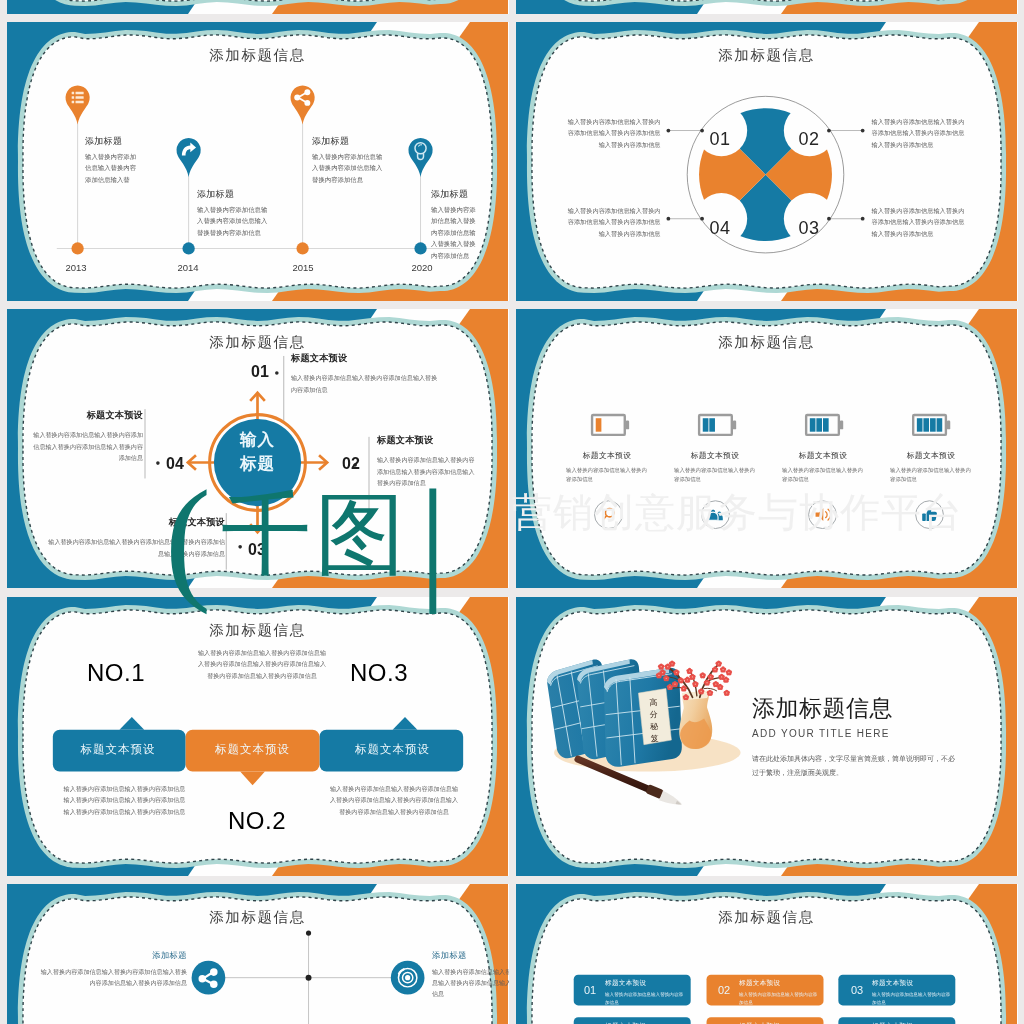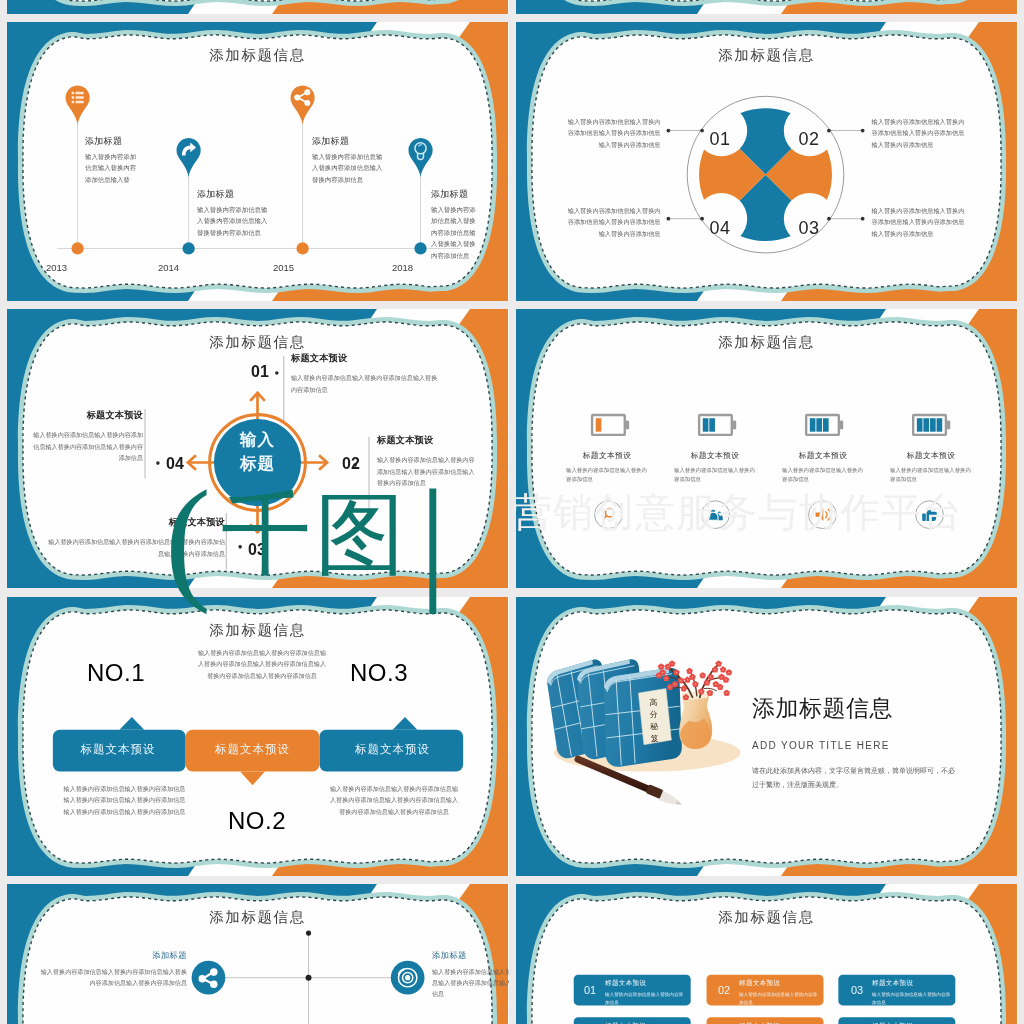--- a/index.html
+++ b/index.html
@@ -9,21 +9,21 @@
 #page{position:absolute;inset:0;width:1024px;height:1024px;overflow:hidden;}
 .slide{position:absolute;width:502px;height:279px;overflow:hidden;background:#fefefe;}
 .sv{position:absolute;left:0;top:0;width:501px;height:279px;}
 .layer{position:absolute;left:0;top:0;width:501px;height:279px;}
 .stitle{position:absolute;left:0;top:25px;width:501px;text-align:center;color:#3b3b3b;
  font-size:17px;letter-spacing:2px;}
 .ab{position:absolute;}
 .stitle{font-size:14.5px !important;letter-spacing:1.6px !important;top:24px !important;color:#3c3c3c;}
 .tl-t{font-size:9px;color:#2f2f2f;margin-bottom:3px;letter-spacing:0.3px;}
 .tl-b{font-size:6.4px;color:#555;line-height:1.78;letter-spacing:0;word-break:break-all;}
-.tl-y{position:absolute;top:240px;width:60px;font-size:9.5px;color:#3a3a3a;}
+.tl-y{position:absolute;top:240px;width:60px;text-align:center;font-size:9.5px;color:#3a3a3a;}
 .q-num{position:absolute;width:44px;text-align:center;font-size:18px;color:#262626;font-family:"Liberation Sans",sans-serif;letter-spacing:0.5px;}
 .q-txt{position:absolute;width:93px;font-size:6.2px;color:#5a5a5a;line-height:1.9;word-break:break-all;}
 .h-num{position:absolute;width:46px;text-align:center;font-size:16px;font-weight:bold;color:#1d1d1d;}
 .h-t{font-size:9.2px;font-weight:bold;color:#262626;margin-bottom:7px;letter-spacing:0.2px;}
 .h-b{font-size:6.1px;color:#5a5a5a;line-height:1.85;}
 .h-center{position:absolute;width:88px;text-align:center;color:#eaf6fb;font-size:16.5px;font-weight:bold;line-height:1.45;letter-spacing:1px;}
 .wm{position:absolute;left:0;top:0;width:501px;height:279px;}
 .wm-logo{position:absolute;left:165px;top:470px;color:#0f766e;font-size:90px;line-height:1;
  font-family:Liberation Serif, serif;white-space:nowrap;z-index:5;pointer-events:none;}
 .wm-par{font-size:138px;vertical-align:-20px;font-weight:300;}
@@ -31,21 +31,21 @@
 .wm-text{position:absolute;left:512px;top:471px;color:#f0f0f0;z-index:5;pointer-events:none;
  font-size:40px;line-height:2.05;letter-spacing:1px;white-space:nowrap;}
 .b-t{font-size:7.8px;color:#333;text-align:center;margin-bottom:5px;letter-spacing:0.3px;}
 .b-b{font-size:5.4px;color:#6a6a6a;line-height:1.7;text-align:left;padding:0 14px;}
 .n-lab{position:absolute;width:90px;text-align:center;font-size:24px;color:#000000;letter-spacing:0.5px;}
 .n-bar-t{position:absolute;text-align:center;color:#eef7fb;font-size:11.5px;letter-spacing:1px;}
 .n-body{position:absolute;font-size:6.1px;color:#5b5b5b;line-height:1.95;text-align:center;}
 .p6{position:absolute;left:236px;top:89px;width:230px;}
 .p6-part{font-size:22px;font-weight:bold;color:#1d1d1d;letter-spacing:0.5px;}
 .p6-title{font-size:23px;color:#1d1d1d;margin-top:7px;letter-spacing:0.5px;}
-.p6-sub{font-size:10px;color:#4a4a4a;margin-top:16px;letter-spacing:1.3px;}
+.p6-sub{font-size:10px;color:#4a4a4a;margin-top:4px;letter-spacing:1.3px;}
 .p6-body{font-size:7px;color:#555;line-height:2.0;margin-top:13px;width:203px;}
 .booklabel{position:absolute;left:126px;top:100px;width:24px;color:#2b1a10;
  font-size:8px;line-height:1.52;text-align:center;font-family:"DejaVu Serif",serif;transform:rotate(-2deg);}
 .c-t{font-size:8.3px;color:#2b6b8c;margin-bottom:5px;letter-spacing:0.4px;}
 .c-b{font-size:6.1px;color:#5b5b5b;line-height:1.85;}
 .nc-num{position:absolute;left:5px;top:9px;width:26px;text-align:center;color:#eaf4f9;font-size:11px;}
 .nc-txt{position:absolute;left:33px;top:4px;width:82px;}
 .nc-t{font-size:6.6px;color:#f2f8fb;margin-bottom:3px;letter-spacing:0.3px;}
 .nc-b{font-size:4.6px;color:#e4eef4;line-height:1.62;}
 
@@ -111,21 +111,21 @@
 <div class="tl-t">添加标题</div>
 <div class="tl-b">输入替换内容添加信息输入替换内容添加信息输入替换内容添加信息</div>
         </div>
         <div class="ab" style="left:424px;top:166px;width:48px">
 <div class="tl-t">添加标题</div>
 <div class="tl-b">输入替换内容添加信息输入替换内容添加信息输入替换输入替换内容添加信息</div>
         </div>
 <div class="tl-y" style="left:39px">2013</div>
         <div class="tl-y" style="left:151px">2014</div>
         <div class="tl-y" style="left:266px">2015</div>
-        <div class="tl-y" style="left:385px">2018</div>
+        <div class="tl-y" style="left:385px">2020</div>
 </div>
     </div>
 <div class="slide" style="left:516px;top:22px">
 <svg class="sv" viewBox="0 0 501 281.5" preserveAspectRatio="none">
 <rect width="501" height="281.5" fill="#fefefe"></rect>
 <path d="M0,0 L370,0 L181,281.5 L0,281.5 Z" fill="#157aa4"></path>
 <path d="M463,0 L501,0 L501,281.5 L265,281.5 Z" fill="#e9822e"></path>
 <path d="M11.0,140.8C9.5,38.5 39.5,9.0 68.0,10.0L78.1,12.0L88.3,11.7L98.4,10.6L108.6,9.1L118.7,8.1L128.8,8.2L139.0,9.2L149.1,10.6L159.2,11.8L169.4,11.9L179.5,11.1L189.7,9.6L199.8,8.4L209.9,8.0L220.1,8.7L230.2,10.1L240.4,11.4L250.5,12.0L260.6,11.5L270.8,10.2L280.9,8.8L291.1,8.0L301.2,8.3L311.3,9.5L321.5,11.0L331.6,11.9L341.8,11.8L351.9,10.7L362.0,9.3L372.2,8.2L382.3,8.1L392.4,9.0L402.6,10.5L412.7,11.7L422.9,12.0L433.0,11.2C461.5,9.0 491.5,38.5 490.0,140.8C491.5,243.0 461.5,272.5 433.0,271.5L422.9,272.2L412.7,270.8L402.6,269.8L392.4,269.5L382.3,270.2L372.2,271.5L362.0,272.8L351.9,273.5L341.8,273.2L331.6,272.2L321.5,270.8L311.3,269.8L301.2,269.5L291.1,270.2L280.9,271.5L270.8,272.8L260.6,273.5L250.5,273.2L240.4,272.2L230.2,270.8L220.1,269.8L209.9,269.5L199.8,270.2L189.7,271.5L179.5,272.8L169.4,273.5L159.2,273.2L149.1,272.2L139.0,270.8L128.8,269.8L118.7,269.5L108.6,270.2L98.4,271.5L88.3,272.8L78.1,273.5L68.0,273.2C39.5,272.5 9.5,243.0 11.0,140.8Z" fill="#aed8d4"></path>
 <path d="M16.0,140.8C14.5,41.0 42.0,14.0 68.0,15.0L78.1,17.0L88.3,16.7L98.4,15.6L108.6,14.1L118.7,13.1L128.8,13.2L139.0,14.2L149.1,15.6L159.2,16.8L169.4,16.9L179.5,16.1L189.7,14.6L199.8,13.4L209.9,13.0L220.1,13.7L230.2,15.1L240.4,16.4L250.5,17.0L260.6,16.5L270.8,15.2L280.9,13.8L291.1,13.0L301.2,13.3L311.3,14.5L321.5,16.0L331.6,16.9L341.8,16.8L351.9,15.7L362.0,14.3L372.2,13.2L382.3,13.1L392.4,14.0L402.6,15.5L412.7,16.7L422.9,17.0L433.0,16.2C459.0,14.0 486.5,41.0 485.0,140.8C486.5,240.5 459.0,267.5 433.0,266.5L422.9,267.2L412.7,265.8L402.6,264.8L392.4,264.5L382.3,265.2L372.2,266.5L362.0,267.8L351.9,268.5L341.8,268.2L331.6,267.2L321.5,265.8L311.3,264.8L301.2,264.5L291.1,265.2L280.9,266.5L270.8,267.8L260.6,268.5L250.5,268.2L240.4,267.2L230.2,265.8L220.1,264.8L209.9,264.5L199.8,265.2L189.7,266.5L179.5,267.8L169.4,268.5L159.2,268.2L149.1,267.2L139.0,265.8L128.8,264.8L118.7,264.5L108.6,265.2L98.4,266.5L88.3,267.8L78.1,268.5L68.0,268.2C42.0,267.5 14.5,240.5 16.0,140.8Z" fill="#fefefe"></path>
 <path d="M16.0,140.8C14.5,41.0 42.0,14.0 68.0,15.0L78.1,17.0L88.3,16.7L98.4,15.6L108.6,14.1L118.7,13.1L128.8,13.2L139.0,14.2L149.1,15.6L159.2,16.8L169.4,16.9L179.5,16.1L189.7,14.6L199.8,13.4L209.9,13.0L220.1,13.7L230.2,15.1L240.4,16.4L250.5,17.0L260.6,16.5L270.8,15.2L280.9,13.8L291.1,13.0L301.2,13.3L311.3,14.5L321.5,16.0L331.6,16.9L341.8,16.8L351.9,15.7L362.0,14.3L372.2,13.2L382.3,13.1L392.4,14.0L402.6,15.5L412.7,16.7L422.9,17.0L433.0,16.2C459.0,14.0 486.5,41.0 485.0,140.8C486.5,240.5 459.0,267.5 433.0,266.5L422.9,267.2L412.7,265.8L402.6,264.8L392.4,264.5L382.3,265.2L372.2,266.5L362.0,267.8L351.9,268.5L341.8,268.2L331.6,267.2L321.5,265.8L311.3,264.8L301.2,264.5L291.1,265.2L280.9,266.5L270.8,267.8L260.6,268.5L250.5,268.2L240.4,267.2L230.2,265.8L220.1,264.8L209.9,264.5L199.8,265.2L189.7,266.5L179.5,267.8L169.4,268.5L159.2,268.2L149.1,267.2L139.0,265.8L128.8,264.8L118.7,264.5L108.6,265.2L98.4,266.5L88.3,267.8L78.1,268.5L68.0,268.2C42.0,267.5 14.5,240.5 16.0,140.8Z" fill="none" stroke="#2f4349" stroke-width="1.4" stroke-dasharray="3.0 3.2"></path>

